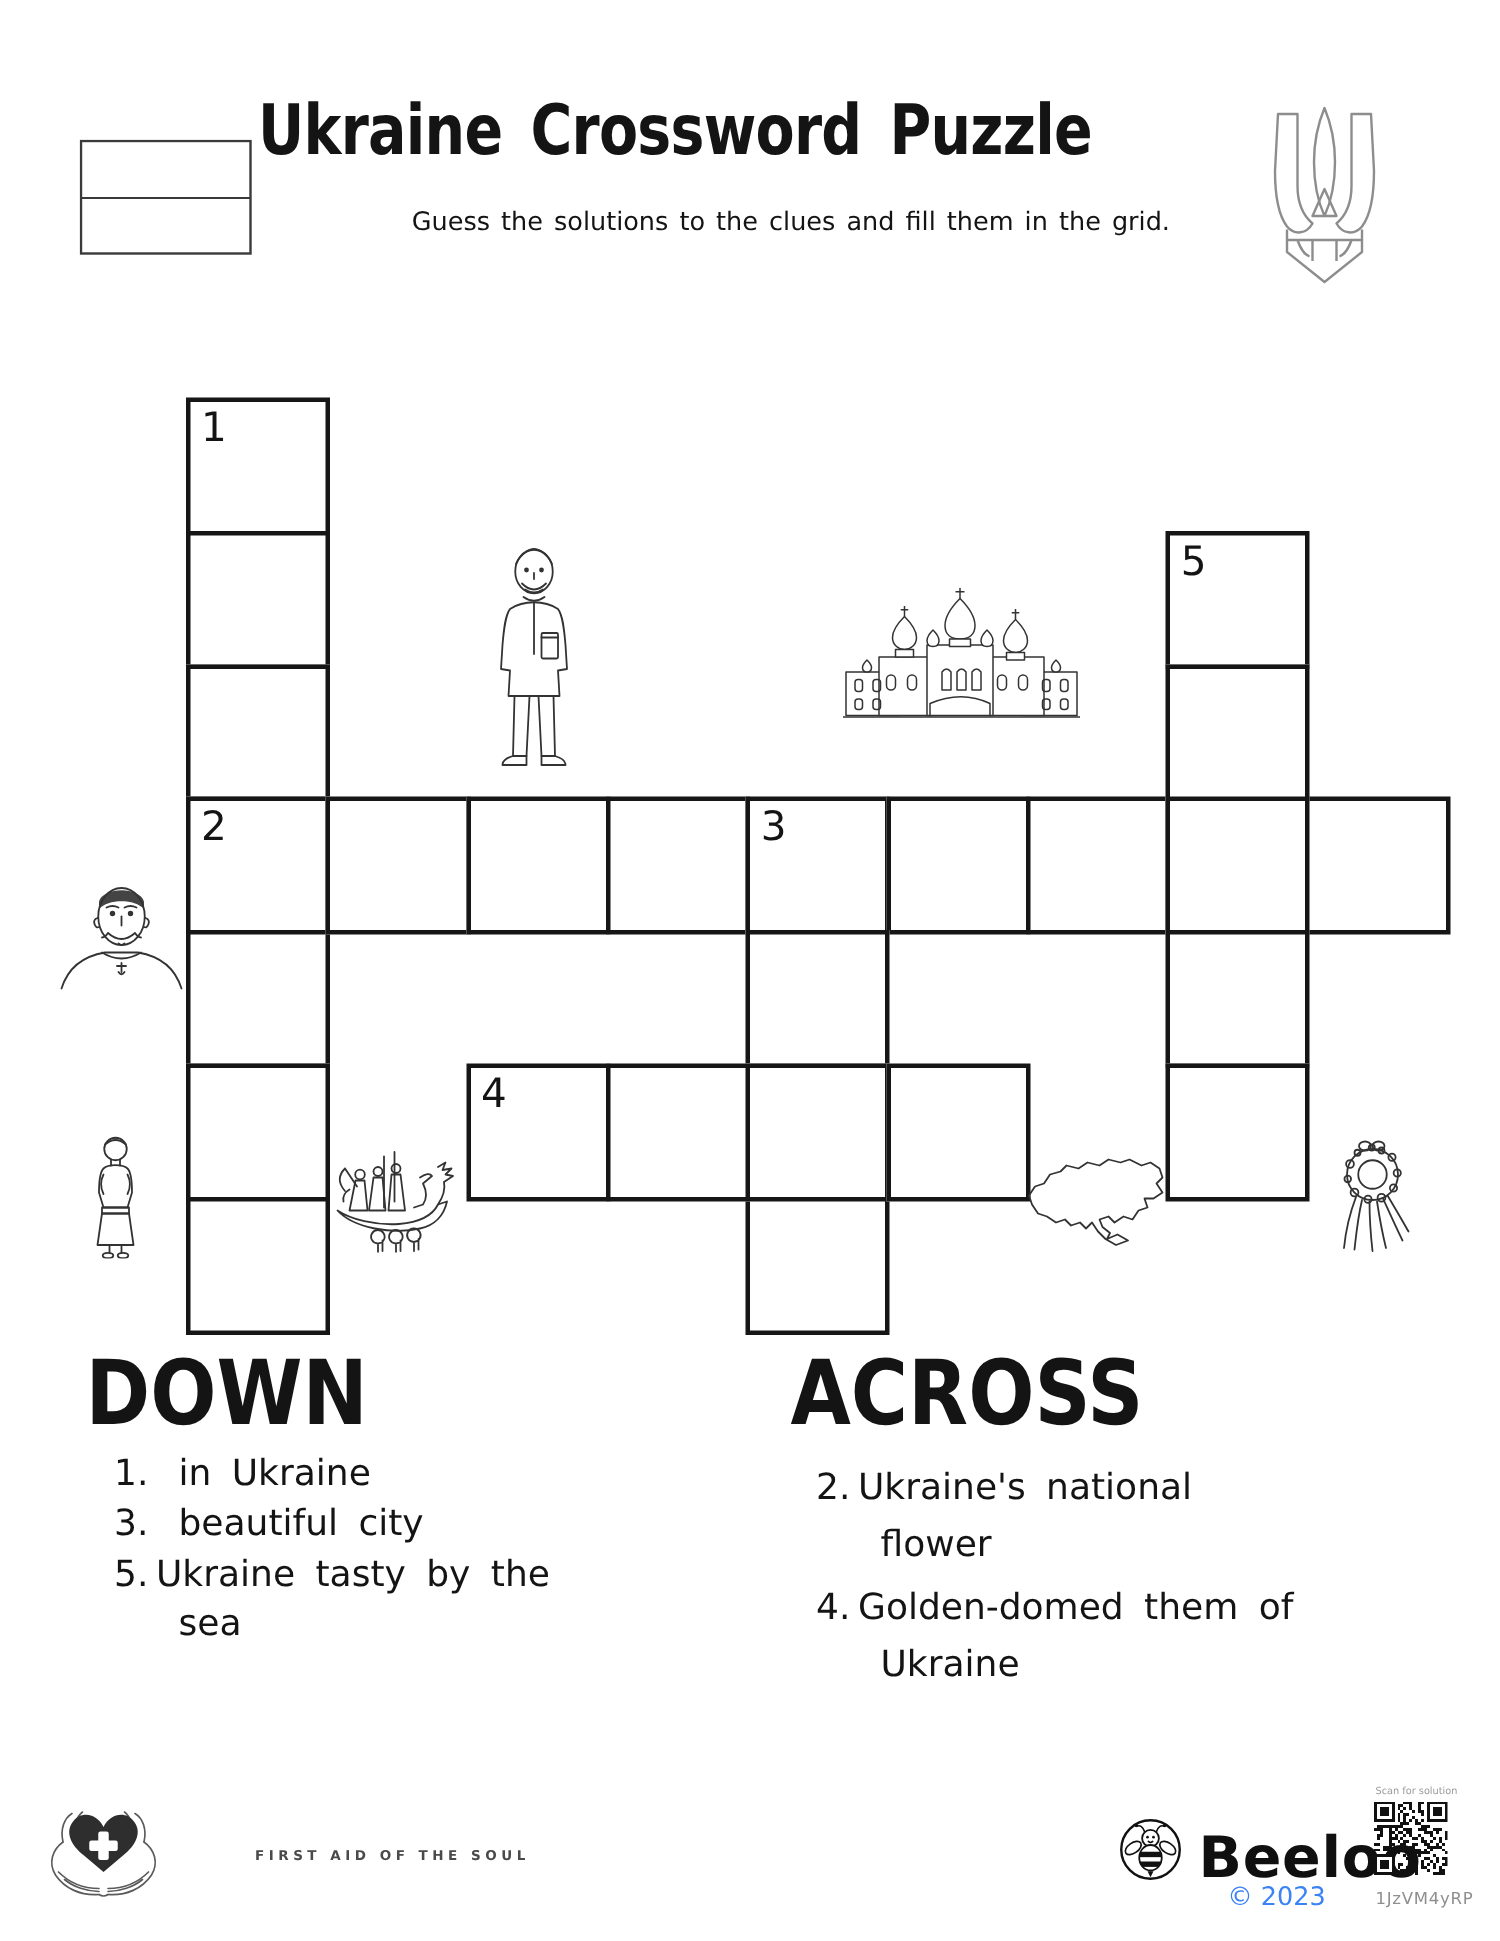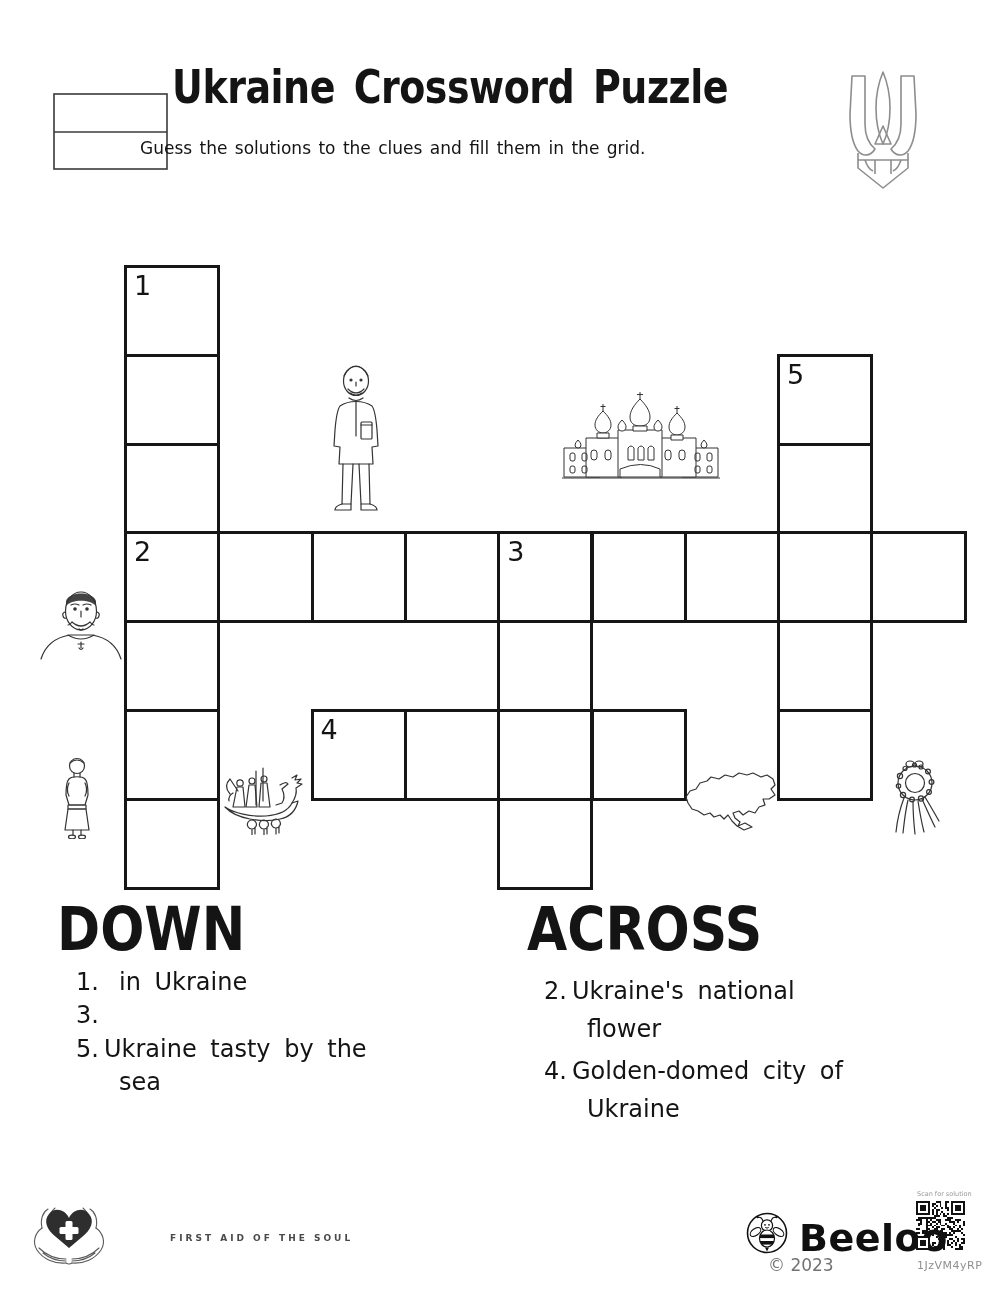--- a/index.html
+++ b/index.html
@@ -3,21 +3,21 @@
 <meta charset="utf-8">
 <style>
   html,body{margin:0;padding:0;background:#fff;}
   .page{position:relative;width:1000px;height:1294px;background:#fff;overflow:hidden;
         font-family:"DejaVu Sans","Liberation Sans",sans-serif;color:#141414;}
   .abs{position:absolute;}
 
   
   .title{left:150px;top:60px;width:600px;text-align:center;font-size:38px;font-weight:600;
          letter-spacing:-.5px;word-spacing:6px;transform:scaleY(1.22);transform-origin:center top;white-space:nowrap;}
-  .subtitle{left:140px;top:138px;width:640px;text-align:left;font-size:17px;font-weight:500;
+  .subtitle{left:140px;top:138px;width:640px;text-align:right;font-size:17px;font-weight:500;
             word-spacing:2px;white-space:nowrap;}
 
   
   #crossword-grid{left:124px;top:265px;width:843px;height:625px;}
   .cell{position:absolute;width:96.3px;height:91.8px;border:3px solid #161616;background:#fff;box-sizing:border-box;}
   .cell-num{position:absolute;left:7px;top:2px;font-size:27px;font-weight:500;color:#141414;}
 
   
   .section-heading{font-size:52px;font-weight:700;letter-spacing:0px;transform:scaleY(1.15);
                    transform-origin:left top;white-space:nowrap;}
@@ -29,21 +29,21 @@
   .clue{display:flex;font-size:24px;font-weight:500;word-spacing:6px;}
   #down-clues .clue{line-height:33.4px;}
   #across-clues .clue{line-height:38px;margin-bottom:4px;}
   .clue-num{flex:0 0 28px;}
   .clue-text span{display:block;}
   .clue-text .l2{padding-left:15px;}
 
   
   .firstaid-label{left:122px;top:1233px;font-size:9px;letter-spacing:3px;color:#4a4a4a;font-weight:600;padding-left:48px;}
   .beeloo-brand{left:799px;top:1216px;font-size:38px;font-weight:700;color:#101010;letter-spacing:.5px;}
-  .beeloo-copyright{left:768px;top:1255px;width:110px;text-align:left;font-size:17px;color:#737373;}
+  .beeloo-copyright{left:796px;top:1255px;width:110px;text-align:center;font-size:17px;color:#3b82f6;}
   .qr-caption{left:917px;top:1190px;font-size:6.5px;color:#999;}
   .qr-code-id{left:917px;top:1259px;font-size:11px;color:#8f8f8f;letter-spacing:.5px;}
 
   svg{display:block;}
   .thin{stroke:#333;stroke-width:1.2;fill:none;stroke-linecap:round;stroke-linejoin:round;}
 </style>
 </head>
 <body>
 
 <div class="page">
@@ -245,20 +245,21 @@
   <div id="down-clues" class="abs clue-list">
     <div class="clue">
       <span class="clue-num">1.</span>
       <span class="clue-text">
         <span class="l2">in Ukraine</span>
       </span>
     </div>
     <div class="clue">
       <span class="clue-num">3.</span>
       <span class="clue-text">
+        <span class="l2">beautiful city</span>
       </span>
     </div>
     <div class="clue">
       <span class="clue-num">5.</span>
       <span class="clue-text">
         <span class="l1">Ukraine tasty by the</span>
         <span class="l2">sea</span>
       </span>
     </div>
   </div>
@@ -268,21 +269,21 @@
     <div class="clue">
       <span class="clue-num">2.</span>
       <span class="clue-text">
         <span class="l1">Ukraine's national</span>
         <span class="l2">flower</span>
       </span>
     </div>
     <div class="clue">
       <span class="clue-num">4.</span>
       <span class="clue-text">
-        <span class="l1">Golden-domed city of</span>
+        <span class="l1">Golden-domed them of</span>
         <span class="l2">Ukraine</span>
       </span>
     </div>
   </div>
 
   <svg class="abs" style="left:30px;top:1203px;" width="78" height="64" viewBox="0 0 78 64">
     <g stroke="#5a5a5a" stroke-width="1.1" fill="none" stroke-linecap="round">
       <path d="M12,25 C10,16 13,9 18,6 M20,25 C19,15 21,8 25,5"></path>
       <path d="M66,25 C68,16 65,9 60,6 M58,25 C59,15 57,8 53,5"></path>
       <path d="M12,25 C5,30 2,39 7,47 C13,56 24,61 36,60"></path>

